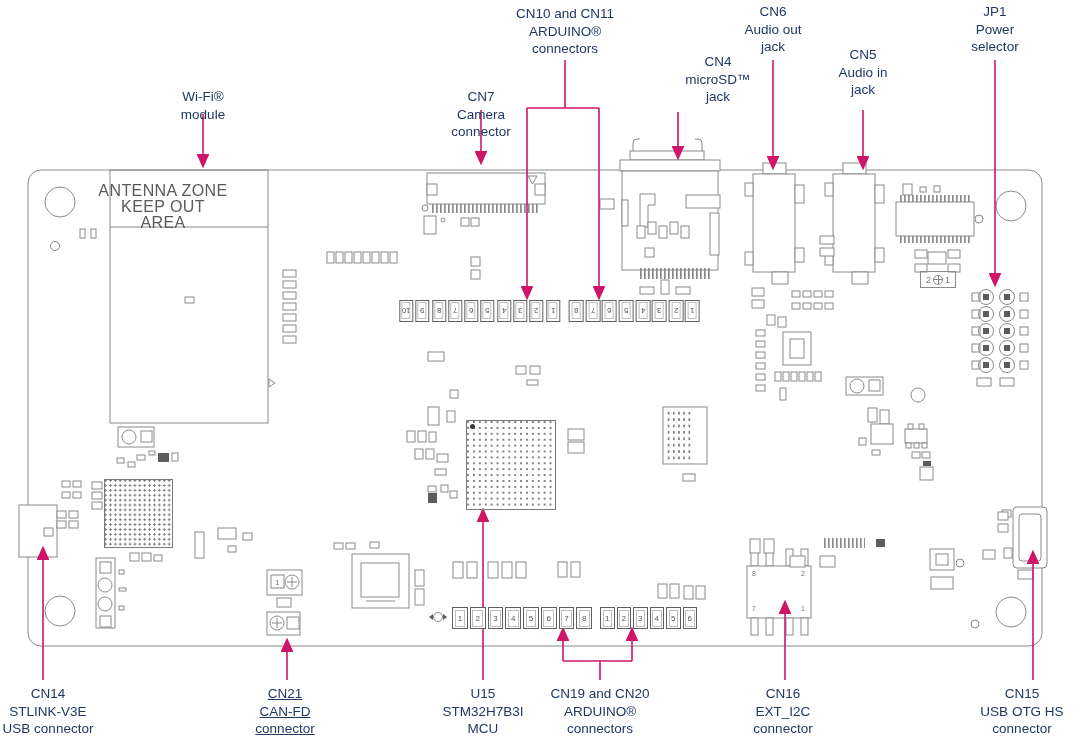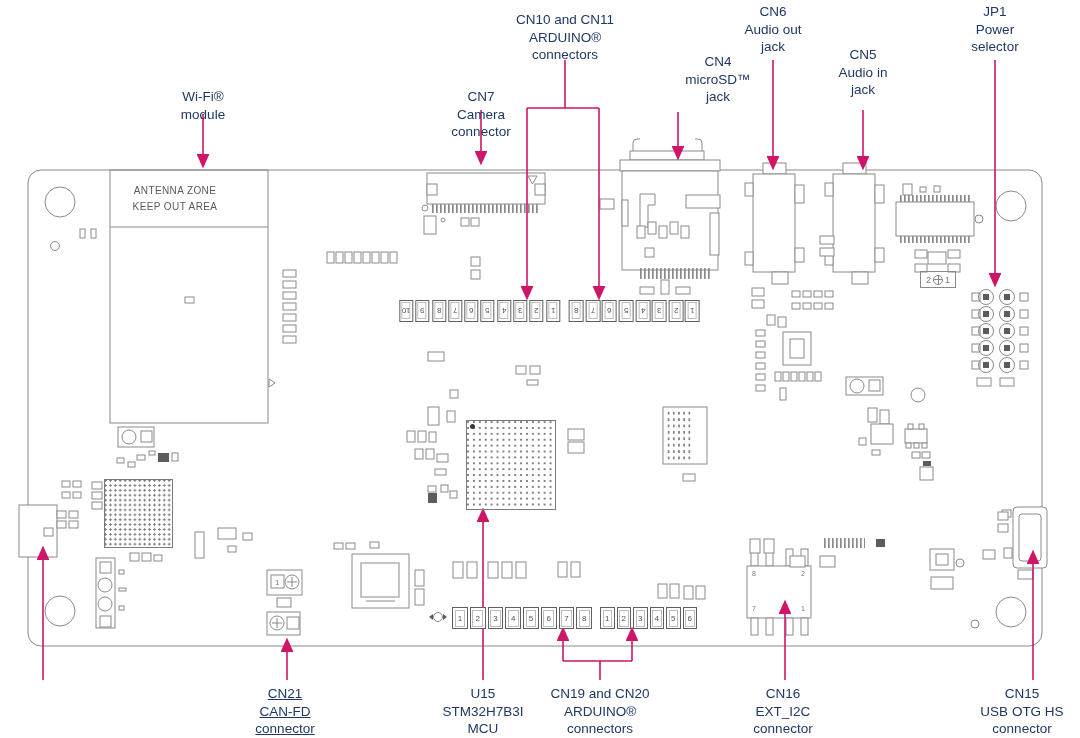--- a/index.html
+++ b/index.html
@@ -9,22 +9,22 @@
   .canvas{position:relative;width:1080px;height:738px;background:#fff;overflow:hidden;
           font-family:"Liberation Sans",sans-serif;}
   svg.layer{position:absolute;left:0;top:0;width:1080px;height:738px;}
   .ln{stroke:var(--board);fill:none;stroke-width:1;}
   .cf{fill:#fff;stroke:var(--board);stroke-width:1;}
   .cd{fill:#5c5c5c;stroke:none;}
   .arrow{stroke:var(--arrow);stroke-width:1.6;fill:none;}
   #ah path{fill:var(--arrow);}
   .callout{position:absolute;color:var(--label);font-size:13.5px;line-height:17.5px;
            text-align:center;transform:translateX(-50%);white-space:nowrap;}
-  .antenna-text{position:absolute;left:110px;top:183px;width:130px;text-align:center;
-                color:#5a5a5a;font-size:10px;line-height:16px;letter-spacing:.4px;}
+  .antenna-text{position:absolute;left:98px;top:183px;width:130px;text-align:center;
+                color:#5a5a5a;font-size:16px;line-height:16px;letter-spacing:.4px;}
   .pins{position:absolute;display:flex;gap:2px;}
   .pin{flex:1;border:1px solid #5f5f5f;background:#fff;display:flex;align-items:center;
        justify-content:center;font-size:8px;color:#555;position:relative;}
   .pin::after{content:"";position:absolute;inset:1.5px;border:1px solid #bdbdbd;pointer-events:none;}
   .flip .pin{transform:rotate(180deg);}
   .bga{position:absolute;border:1.2px solid #7a7a7a;
        background-image:radial-gradient(circle,#828282 1.05px,transparent 1.3px);}
   .bga-dot{position:absolute;left:3px;top:3px;width:5px;height:5px;border-radius:50%;background:#3a3a3a;}
   .tinytag{position:absolute;font-size:7px;color:#777;line-height:7px;}
   .jp1silk{position:absolute;left:920px;top:271px;width:36px;height:17px;border:1px solid var(--board);
@@ -473,21 +473,21 @@
 
   <div class="callout" style="left:203px;top:66px;margin-top:22px;">
     <div>Wi-Fi®</div>
     <div>module</div>
   </div>
   <div class="callout" style="left:481px;top:46px;margin-top:42px;">
     <div>CN7</div>
     <div>Camera</div>
     <div>connector</div>
   </div>
-  <div class="callout" style="left:565px;top:11px;">
+  <div class="callout" style="left:565px;top:5px;">
     <div>CN10 and CN11</div>
     <div>ARDUINO®</div>
     <div>connectors</div>
   </div>
   <div class="callout" style="left:718px;top:53px;">
     <div>CN4</div>
     <div>microSD™</div>
     <div>jack</div>
   </div>
   <div class="callout" style="left:773px;top:3px;">
@@ -498,20 +498,25 @@
   <div class="callout" style="left:863px;top:46px;">
     <div>CN5</div>
     <div>Audio in</div>
     <div>jack</div>
   </div>
   <div class="callout" style="left:995px;top:3px;">
     <div>JP1</div>
     <div>Power</div>
     <div>selector</div>
   </div>
+  <div class="callout" style="left:48px;top:685px;">
+    <div>CN14</div>
+    <div>STLINK-V3E</div>
+    <div>USB connector</div>
+  </div>
   <div class="callout" style="left:285px;top:685px;text-decoration:underline;">
     <div>CN21</div>
     <div>CAN-FD</div>
     <div>connector</div>
   </div>
   <div class="callout" style="left:483px;top:685px;">
     <div>U15</div>
     <div>STM32H7B3I</div>
     <div>MCU</div>
   </div>

